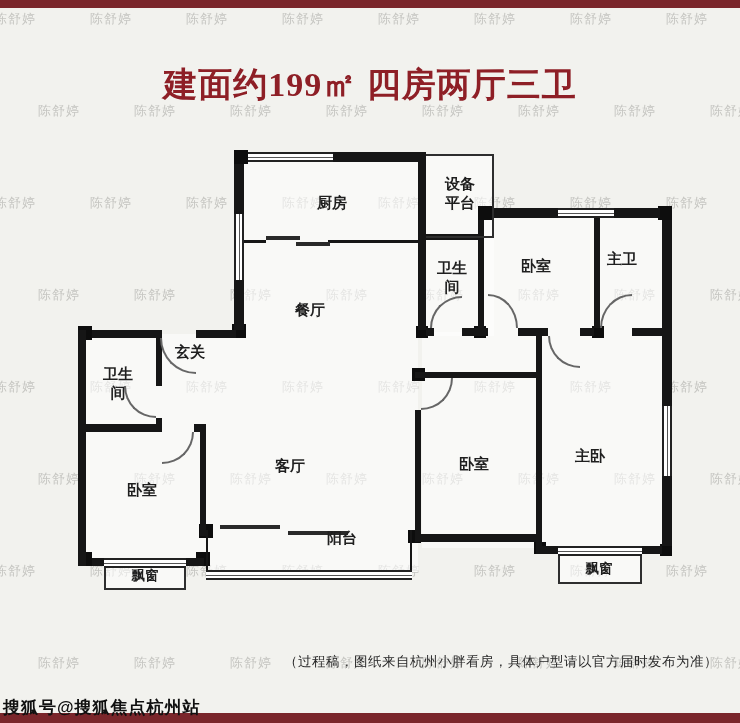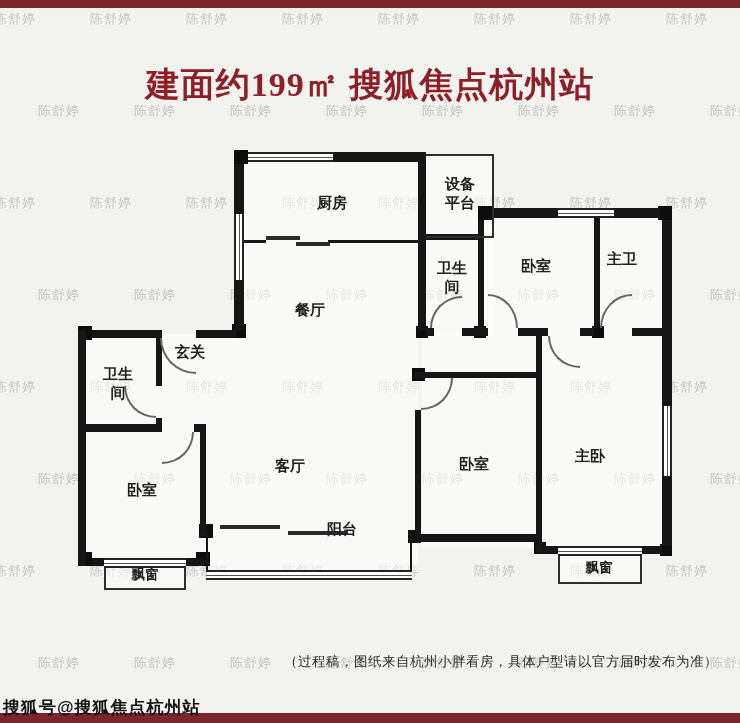--- a/index.html
+++ b/index.html
@@ -61,21 +61,21 @@
   .arc-tr{border-top:2px solid #666;border-right:2px solid #666;border-top-right-radius:100%;}
   .arc-bl{border-bottom:2px solid #666;border-left:2px solid #666;border-bottom-left-radius:100%;}
   .arc-br{border-bottom:2px solid #666;border-right:2px solid #666;border-bottom-right-radius:100%;}
   .slide{position:absolute;background:#2a2a2a;}
   .room-label{
     position:absolute;transform:translate(-50%,-50%);
     color:#1f1f1f;font-size:15px;font-weight:700;
     text-align:center;line-height:1.25;white-space:pre-line;z-index:3;
   }
   .room-label.narrow{width:34px;white-space:normal;}
-  .room-label.small{font-size:13.5px;font-family:Liberation Mono, monospace;}
+  .room-label.small{font-size:13.5px;}
 </style>
 </head>
 <body>
 
 <div class="strip" id="strip-top"></div>
 
 <div id="wm-layer">
     <span class="wm" style="left: -6px; top: 10px;">陈舒婷</span>
     <span class="wm" style="left: 90px; top: 10px;">陈舒婷</span>
     <span class="wm" style="left: 186px; top: 10px;">陈舒婷</span>
@@ -135,21 +135,21 @@
     <span class="wm" style="left: 38px; top: 654px;">陈舒婷</span>
     <span class="wm" style="left: 134px; top: 654px;">陈舒婷</span>
     <span class="wm" style="left: 230px; top: 654px;">陈舒婷</span>
     <span class="wm" style="left: 326px; top: 654px;">陈舒婷</span>
     <span class="wm" style="left: 422px; top: 654px;">陈舒婷</span>
     <span class="wm" style="left: 518px; top: 654px;">陈舒婷</span>
     <span class="wm" style="left: 614px; top: 654px;">陈舒婷</span>
     <span class="wm" style="left: 710px; top: 654px;">陈舒婷</span>
   </div>
 
-<div id="plan-title">建面约199㎡ 搜狐焦点杭州站</div>
+<div id="plan-title">建面约199㎡ 四房两厅三卫</div>
 
 <div id="floor-plan">
 
   <div class="fill" style="left:168px;top:8px;width:256px;height:182px"></div>
   <div class="fill" style="left:412px;top:64px;width:188px;height:122px"></div>
   <div class="fill" style="left:10px;top:188px;width:126px;height:228px"></div>
   <div class="fill" style="left:136px;top:190px;width:212px;height:236px"></div>
   <div class="fill" style="left:352px;top:186px;width:246px;height:216px"></div>
   <div class="fill" style="left:34px;top:412px;width:82px;height:32px"></div>
   <div class="fill" style="left:488px;top:400px;width:84px;height:38px"></div>
@@ -238,21 +238,21 @@
   <span class="room-label narrow" style="left:382px;top:132px">卫生间</span>
   <span class="room-label" style="left:466px;top:120px">卧室</span>
   <span class="room-label" style="left:552px;top:113px">主卫</span>
   <span class="room-label" style="left:240px;top:164px">餐厅</span>
   <span class="room-label" style="left:120px;top:206px">玄关</span>
   <span class="room-label narrow" style="left:48px;top:238px">卫生间</span>
   <span class="room-label" style="left:72px;top:344px">卧室</span>
   <span class="room-label" style="left:220px;top:320px">客厅</span>
   <span class="room-label" style="left:404px;top:318px">卧室</span>
   <span class="room-label" style="left:520px;top:310px">主卧</span>
-  <span class="room-label" style="left:272px;top:383px">阳台</span>
+  <span class="room-label" style="left:272px;top:392px">阳台</span>
   <span class="room-label small" style="left:75px;top:430px">飘窗</span>
   <span class="room-label small" style="left:529px;top:423px">飘窗</span>
 </div>
 
 <div id="disclaimer">（过程稿，图纸来自杭州小胖看房，具体户型请以官方届时发布为准）</div>
 <div id="sohu-credit">搜狐号@搜狐焦点杭州站</div>
 
 <div class="strip" id="strip-bottom"></div>
 
 </body></html>

